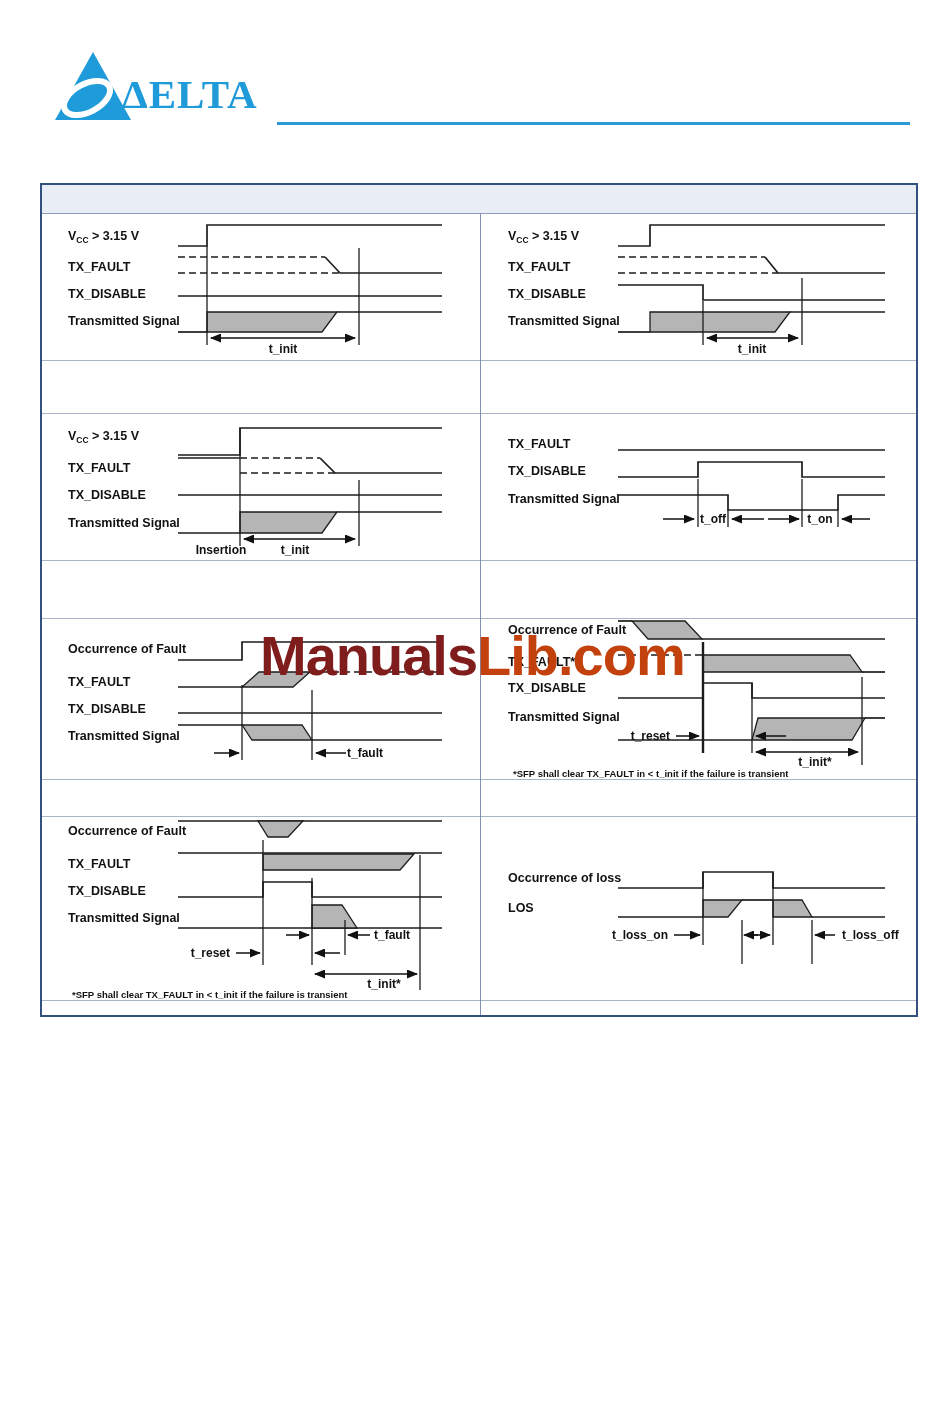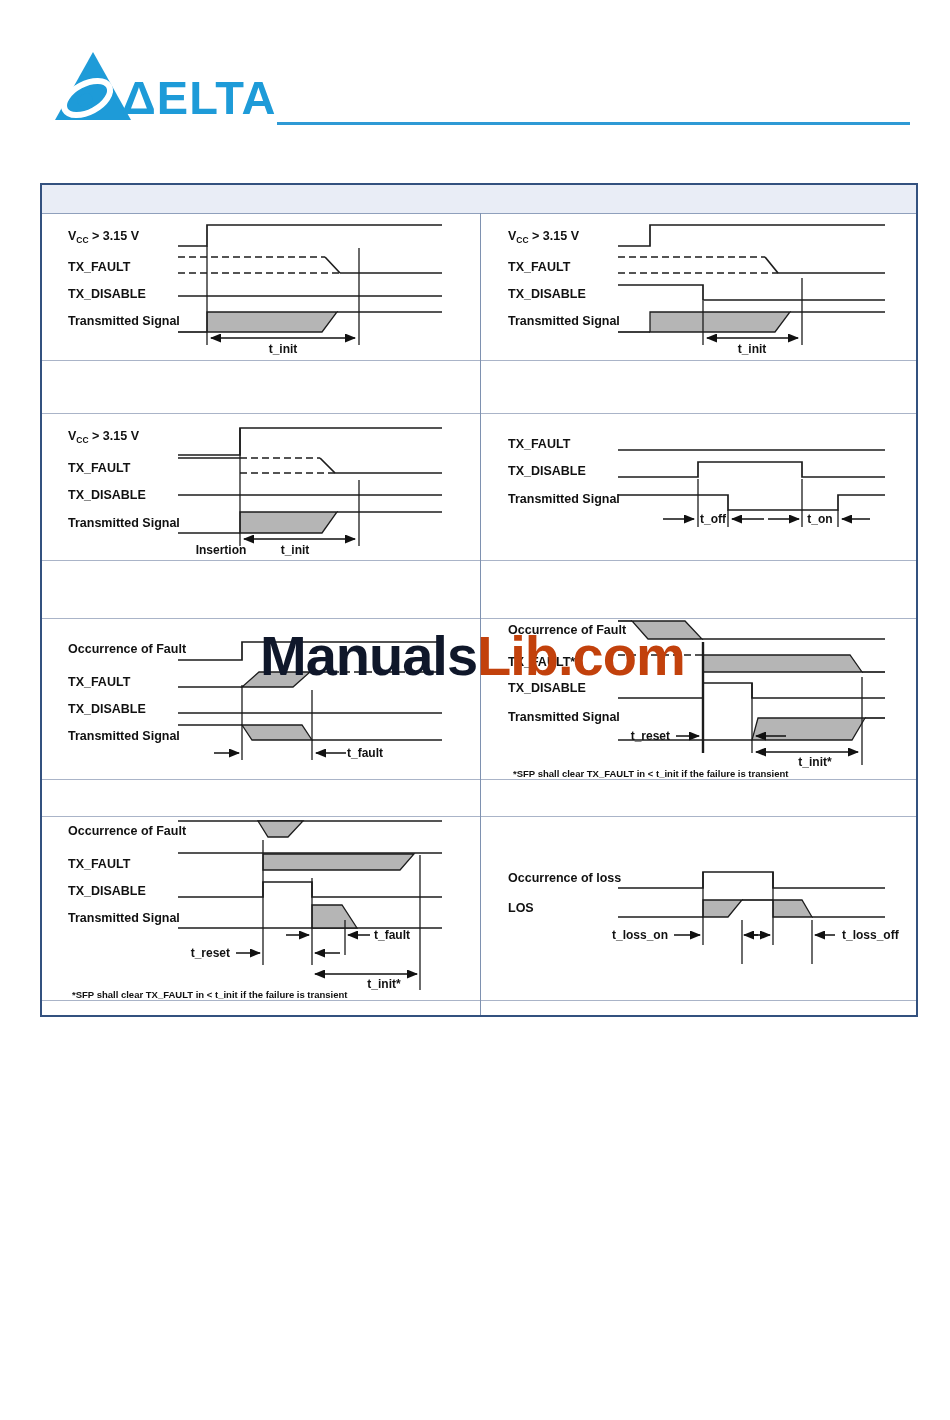--- a/index.html
+++ b/index.html
@@ -1,21 +1,21 @@
 <!DOCTYPE html>
 <html><head>
 <meta charset="utf-8">
 <style>
   html,body{margin:0;padding:0;background:#ffffff;}
   #page{position:relative;width:950px;height:1420px;background:#ffffff;overflow:hidden;
         font-family:"Liberation Sans",sans-serif;}
   
   #logo{position:absolute;left:55px;top:50px;width:230px;height:78px;}
-  #wordmark{position:absolute;left:122px;top:74px;font-size:47px;font-weight:bold;
-            color:#1e9bd8;letter-spacing:1px;line-height:1;}
+  #wordmark{position:absolute;left:122px;top:74px;font-size:41px;font-weight:bold;
+            color:#1e9bd8;letter-spacing:1px;line-height:1;font-family:Liberation Serif, serif;}
   #rule{position:absolute;left:277px;top:122px;width:633px;height:3px;background:#2e9ad5;}
   
   #tbl{position:absolute;left:40px;top:183px;width:878px;height:834px;
        border:2px solid #33517f;box-sizing:border-box;background:#fff;}
   #tbl .hdr{position:absolute;left:0;top:0;right:0;height:28px;background:#e9edf6;
             border-bottom:1px solid #8fa0bc;}
   #tbl .hline{position:absolute;left:0;right:0;height:1px;background:#aab4c8;}
   #tbl .vdiv{position:absolute;left:438px;top:28px;bottom:0;width:1px;background:#7e91b0;}
   
   svg.cell{position:absolute;overflow:visible;}
@@ -25,21 +25,21 @@
   .mkt{stroke:#1c1c1c;stroke-width:2.4;fill:none;}
   .bd{fill:#b5b5b5;stroke:#1c1c1c;stroke-width:1.3;}
   .al{stroke:#111;stroke-width:1.5;fill:none;}
   text.lbl{font:bold 12.5px "Liberation Sans",sans-serif;fill:#111;}
   text.tm{font:bold 12px "Liberation Sans",sans-serif;fill:#111;}
   text.fn{font:bold 9.5px "Liberation Sans",sans-serif;fill:#111;}
   tspan.sub{font-size:8.5px;}
   
   #wm{position:absolute;left:260px;top:628px;font-size:56px;font-weight:bold;
       letter-spacing:-1px;line-height:1;white-space:nowrap;z-index:10;}
-  #wm .p1{color:#0f172a;}
+  #wm .p1{color:#7f1d1d;}
   #wm .p2{color:#c2410c;}
 </style>
 </head>
 <body>
 
 <div id="page">
 
   <svg width="0" height="0" style="position:absolute" aria-hidden="true">
     <defs>
       <marker id="arr" markerUnits="userSpaceOnUse" markerWidth="11" markerHeight="9" refX="10" refY="4.5" orient="auto-start-reverse">

